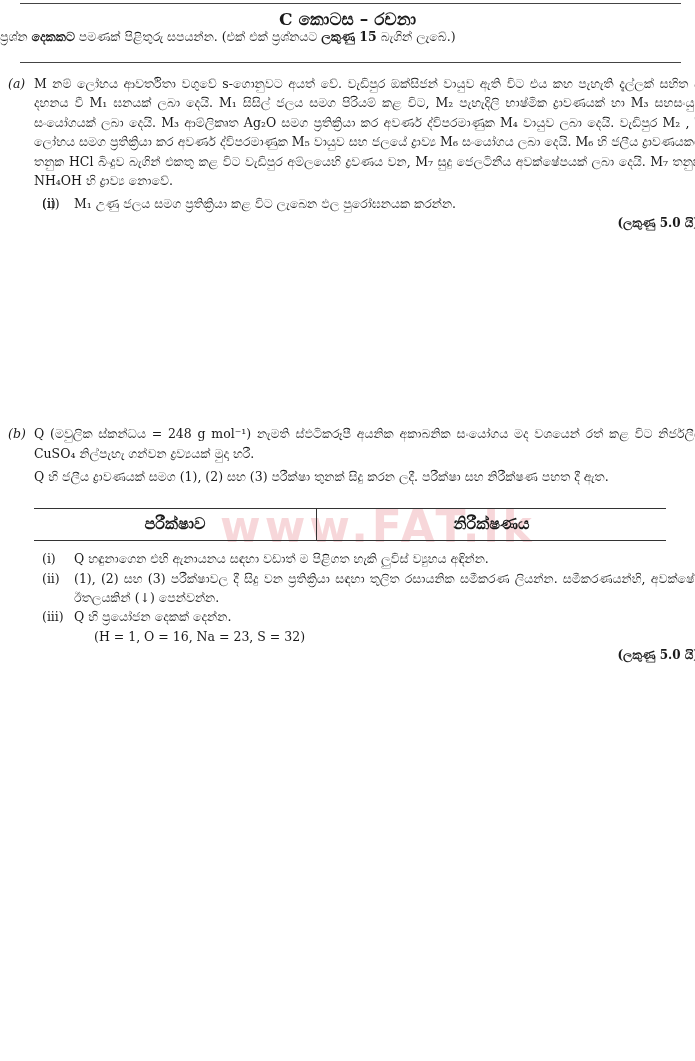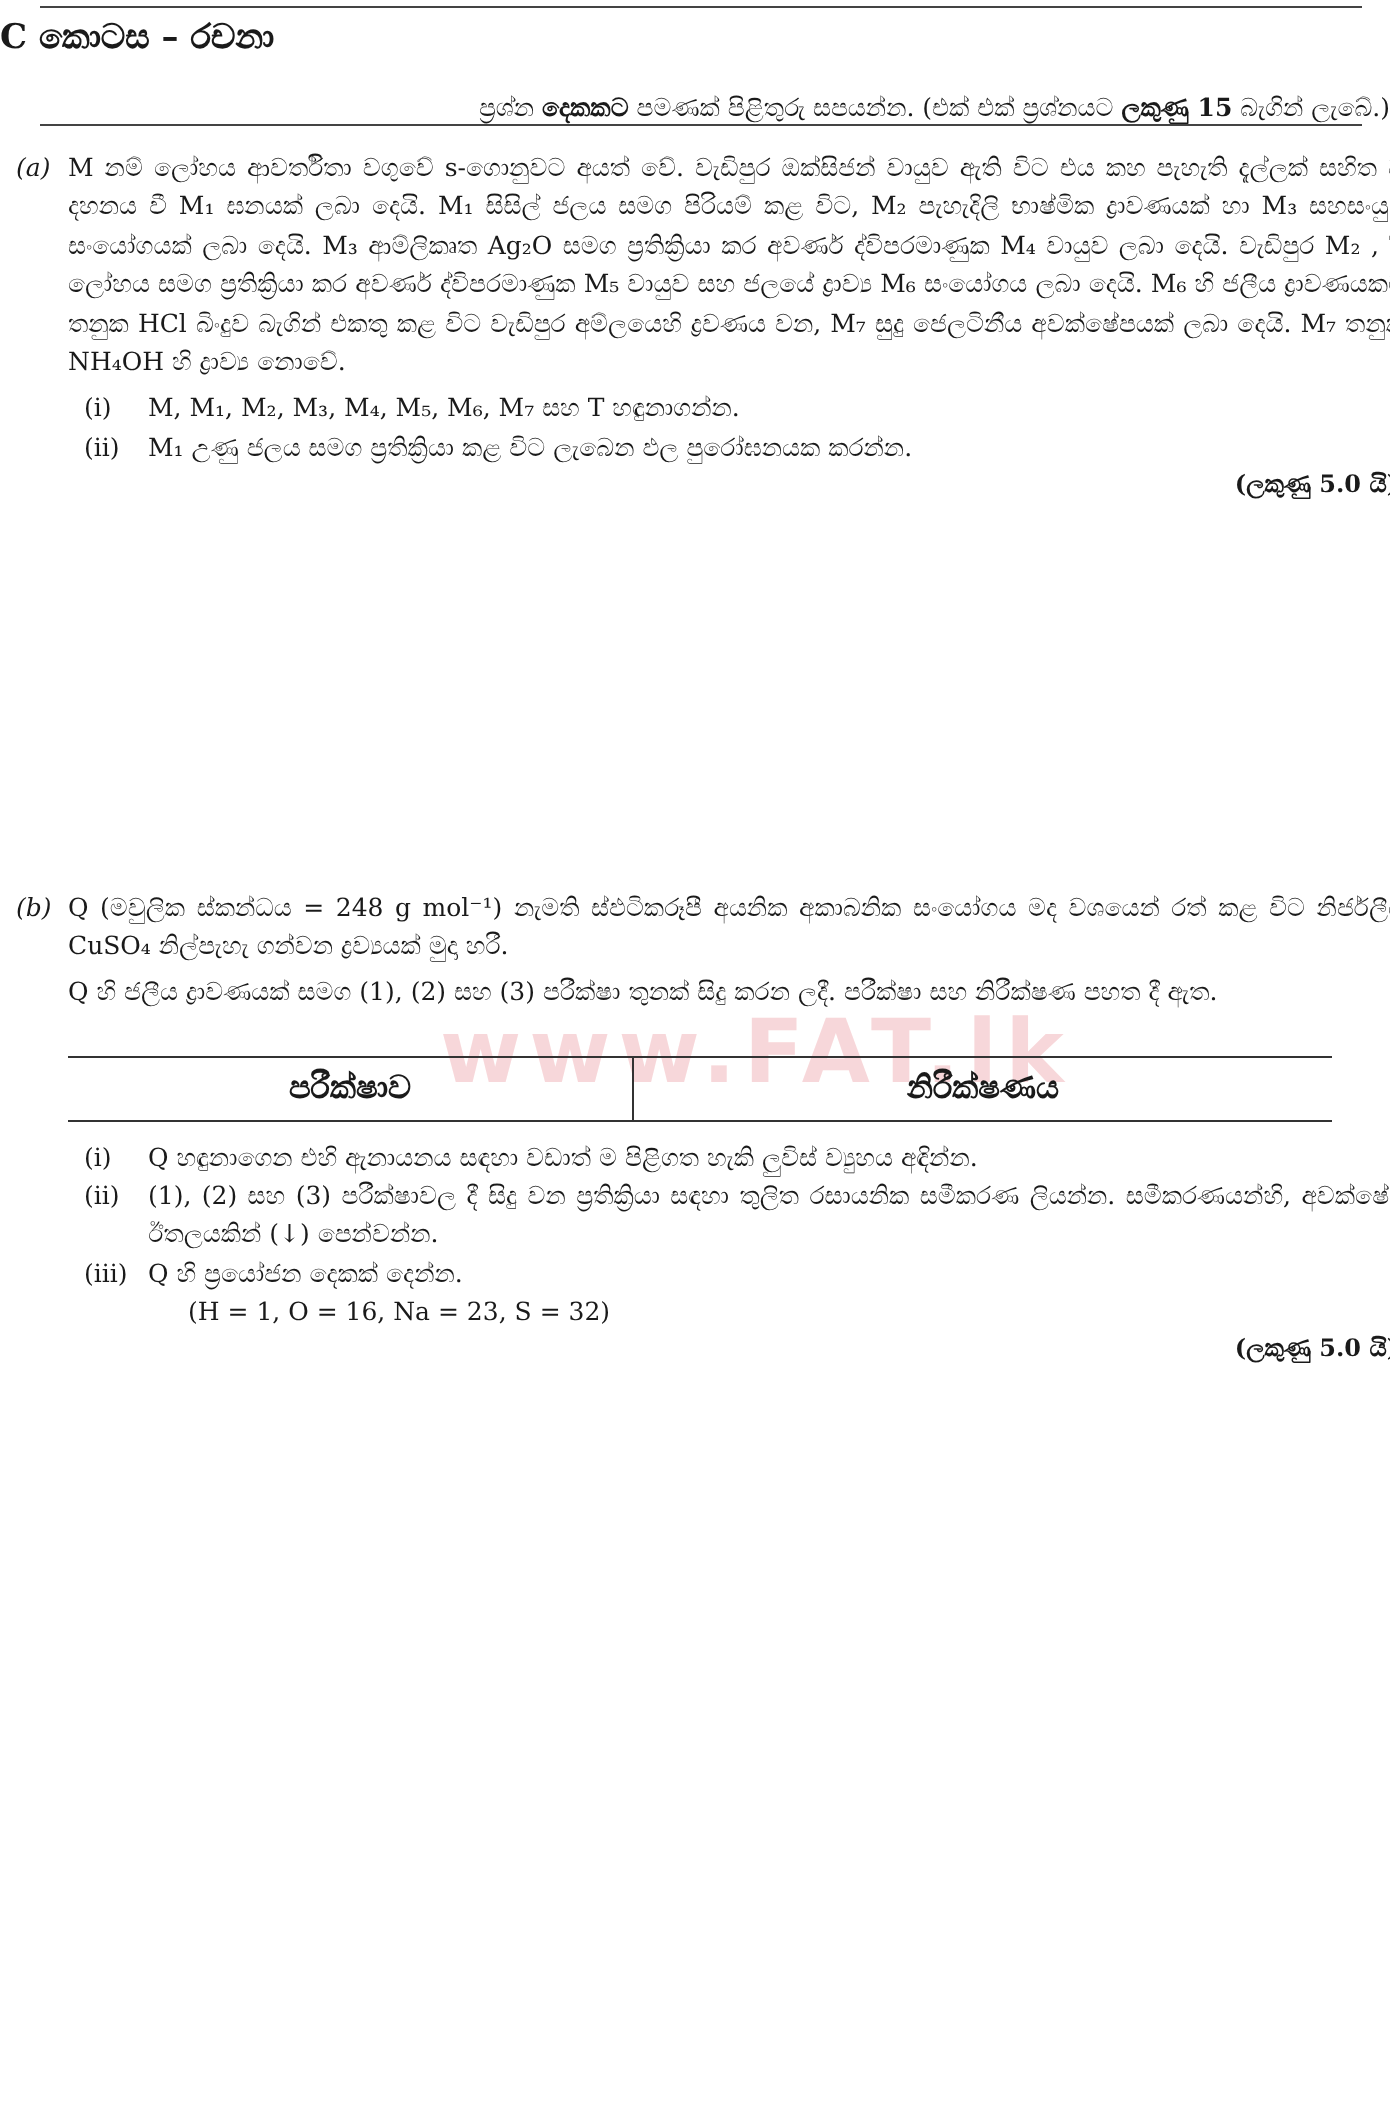--- a/index.html
+++ b/index.html
@@ -2,22 +2,22 @@
 <html><head>
 <meta charset="utf-8">
 <style>
   html, body { margin: 0; padding: 0; background: #ffffff; }
   body {
     width: 695px; height: 1061px; position: relative; overflow: hidden;
     font-family: "DejaVu Serif", "Liberation Serif", serif;
     color: #1a1a1a; font-size: 12.5px; line-height: 1.55;
   }
   .rule { position: absolute; left: 20px; right: 14px; height: 1px; background: #444; }
-  .hdr-title { position: absolute; top: 6px; left: 0; right: 0; font-size: 17px; font-weight: bold; }
-  .hdr-inst { position: absolute; top: 44px; left: 0; right: 0; text-align: right; font-size: 12.5px; }
+  .hdr-title { position: absolute; top: 6px; left: 0; right: 0; text-align: center; font-size: 17px; font-weight: bold; }
+  .hdr-inst { position: absolute; top: 27px; left: 0; right: 0; text-align: left; font-size: 12.5px; }
   .hdr-inst b { font-weight: bold; }
   .block { position: absolute; left: 8px; right: 14px; }
   .qlabel { position: absolute; left: 0; font-style: italic; }
   .para { margin-left: 26px; text-align: justify; }
   .para p { margin: 0 0 4px 0; }
   .sub { margin-left: 40px; position: relative; }
   .sub .n { position: absolute; left: -32px; width: 30px; }
   .marks { text-align: right; font-weight: bold; font-size: 12px; padding-right: 4px; }
   table.obs { border-collapse: collapse; width: 632px; margin-left: 26px; font-size: 16px; margin-top: 22px; }
   table.obs th { font-weight: bold; text-align: center; padding: 3px 6px; border-top: 1.5px solid #333; border-bottom: 1.5px solid #333; }
@@ -40,21 +40,21 @@
   <span>ප්‍රශ්න </span><b>දෙකකට</b><span> පමණක් පිළිතුරු සපයන්න. (එක් එක් ප්‍රශ්නයට </span><b>ලකුණු 15</b><span> බැගින් ලැබේ.)</span>
 </div>
 <div class="rule" style="top:62px;"></div>
 
 <div class="watermark">www.FAT.lk</div>
 
 <div class="block content" style="top:74px;">
   <span class="qlabel">(a)</span>
   <div class="para">
     <p>M නම් ලෝහය ආවර්තිතා වගුවේ s-ගොනුවට අයත් වේ. වැඩිපුර ඔක්සිජන් වායුව ඇති විට එය කහ පැහැති දැල්ලක් සහිත ව දහනය වී M₁ ඝනයක් ලබා දෙයි. M₁ සිසිල් ජලය සමග පිරියම් කළ විට, M₂ පැහැදිලි භාෂ්මික ද්‍රාවණයක් හා M₃ සහසංයුජ සංයෝගයක් ලබා දෙයි. M₃ ආම්ලිකෘත Ag₂O සමග ප්‍රතික්‍රියා කර අවර්ණ ද්විපරමාණුක M₄ වායුව ලබා දෙයි. වැඩිපුර M₂ , T ලෝහය සමග ප්‍රතික්‍රියා කර අවර්ණ ද්විපරමාණුක M₅ වායුව සහ ජලයේ ද්‍රාව්‍ය M₆ සංයෝගය ලබා දෙයි. M₆ හි ජලීය ද්‍රාවණයකට තනුක HCl බිංදුව බැගින් එකතු කළ විට වැඩිපුර අම්ලයෙහි ද්‍රවණය වන, M₇ සුදු ජෙලටිනීය අවක්ෂේපයක් ලබා දෙයි. M₇ තනුක NH₄OH හි ද්‍රාව්‍ය නොවේ.</p>
-    <div class="sub"><span class="n">(i)</span><span>M, M₁, M₂, M₃, M₄, M₅, M₆, M₇ සහ T හඳුනාගන්න.</span></div>
+    <div class="sub"><span class="n">(i)</span></div>
     <div class="sub"><span class="n">(ii)</span><span>M₁ උණු ජලය සමග ප්‍රතික්‍රියා කළ විට ලැබෙන ඵල පුරෝඝනයක කරන්න.</span></div>
   </div>
   <div class="marks">(ලකුණු 5.0 යි)</div>
 </div>
 
 <div class="block content" style="top:266px;">
   <span class="qlabel">(b)</span>
   <div class="para">
     <p>Q (මවුලික ස්කන්ධය = 248 g mol⁻¹) නැමති ස්ඵටිකරූපී අයනික අකාබනික සංයෝගය මද වශයෙන් රත් කළ විට නිර්ජලීය CuSO₄ නිල්පැහැ ගන්වන ද්‍රව්‍යයක් මුදා හරී.</p>
     <p>Q හි ජලීය ද්‍රාවණයක් සමග (1), (2) සහ (3) පරීක්ෂා තුනක් සිදු කරන ලදී. පරීක්ෂා සහ නිරීක්ෂණ පහත දී ඇත.</p>

